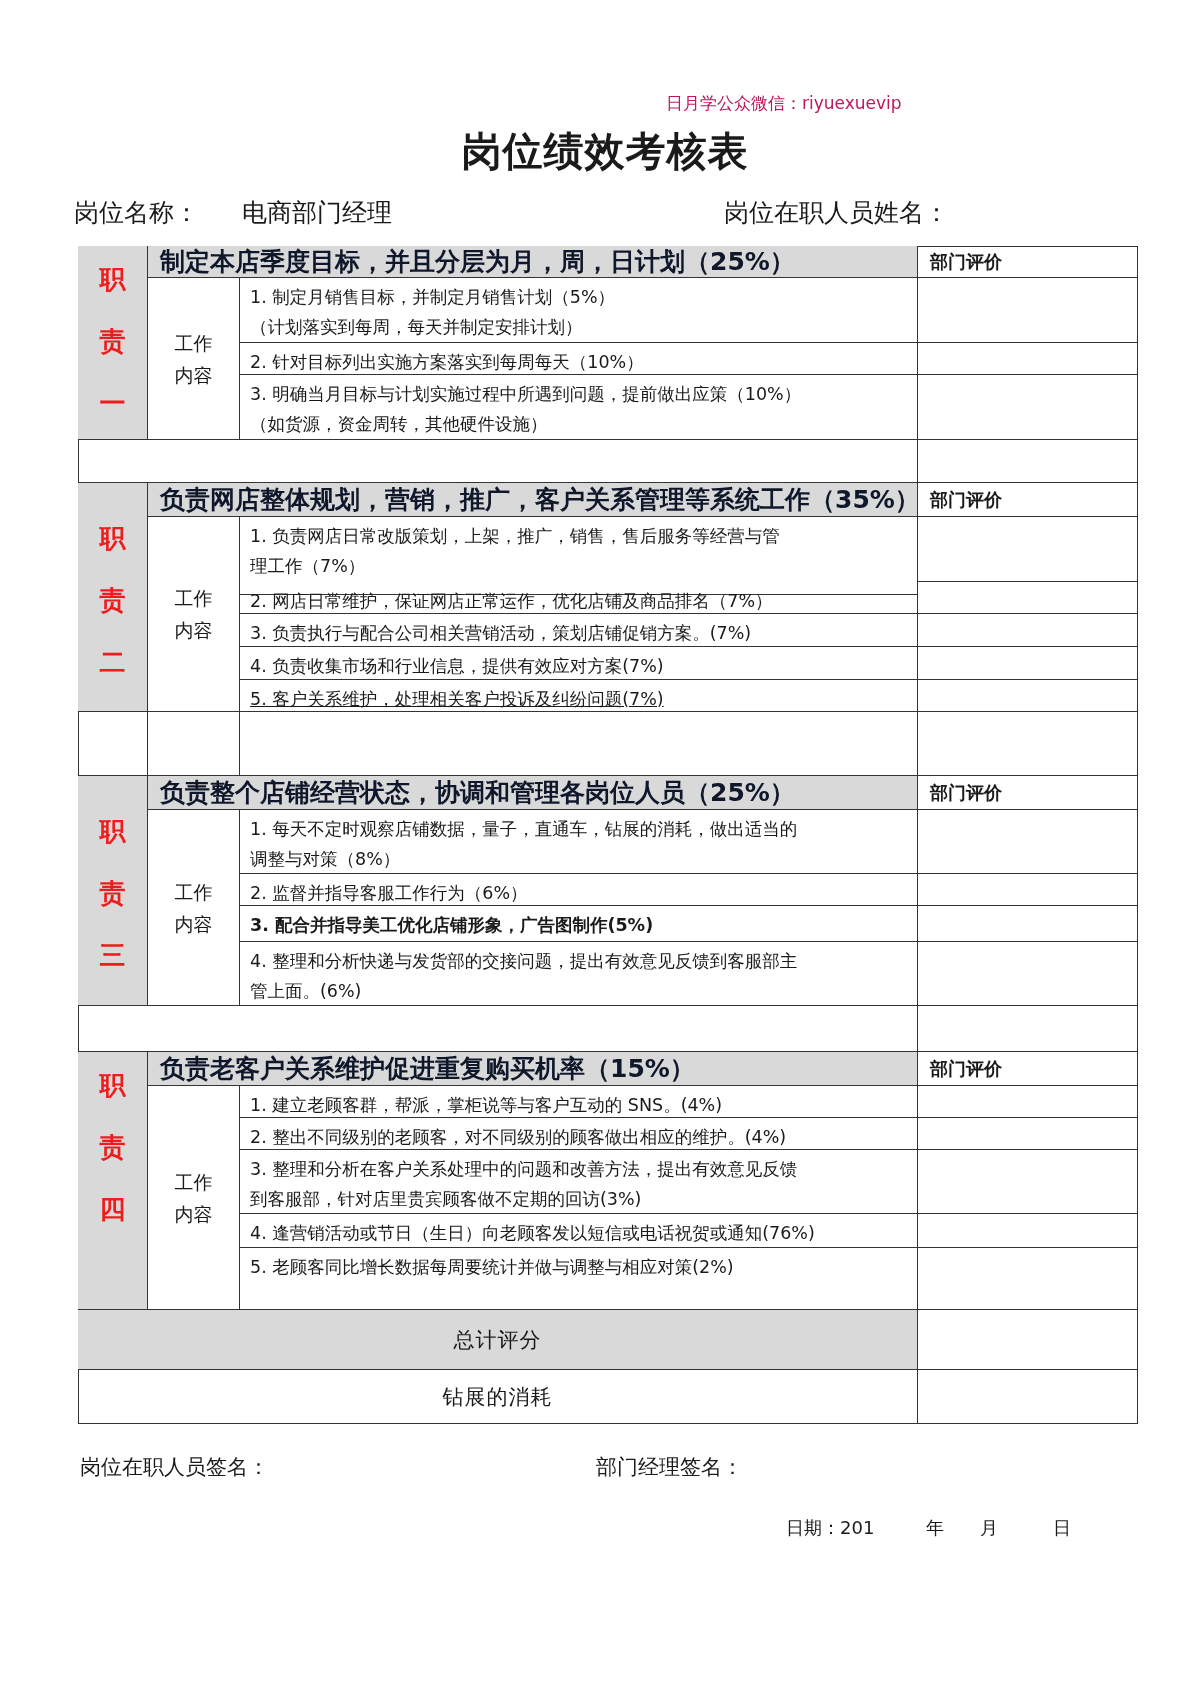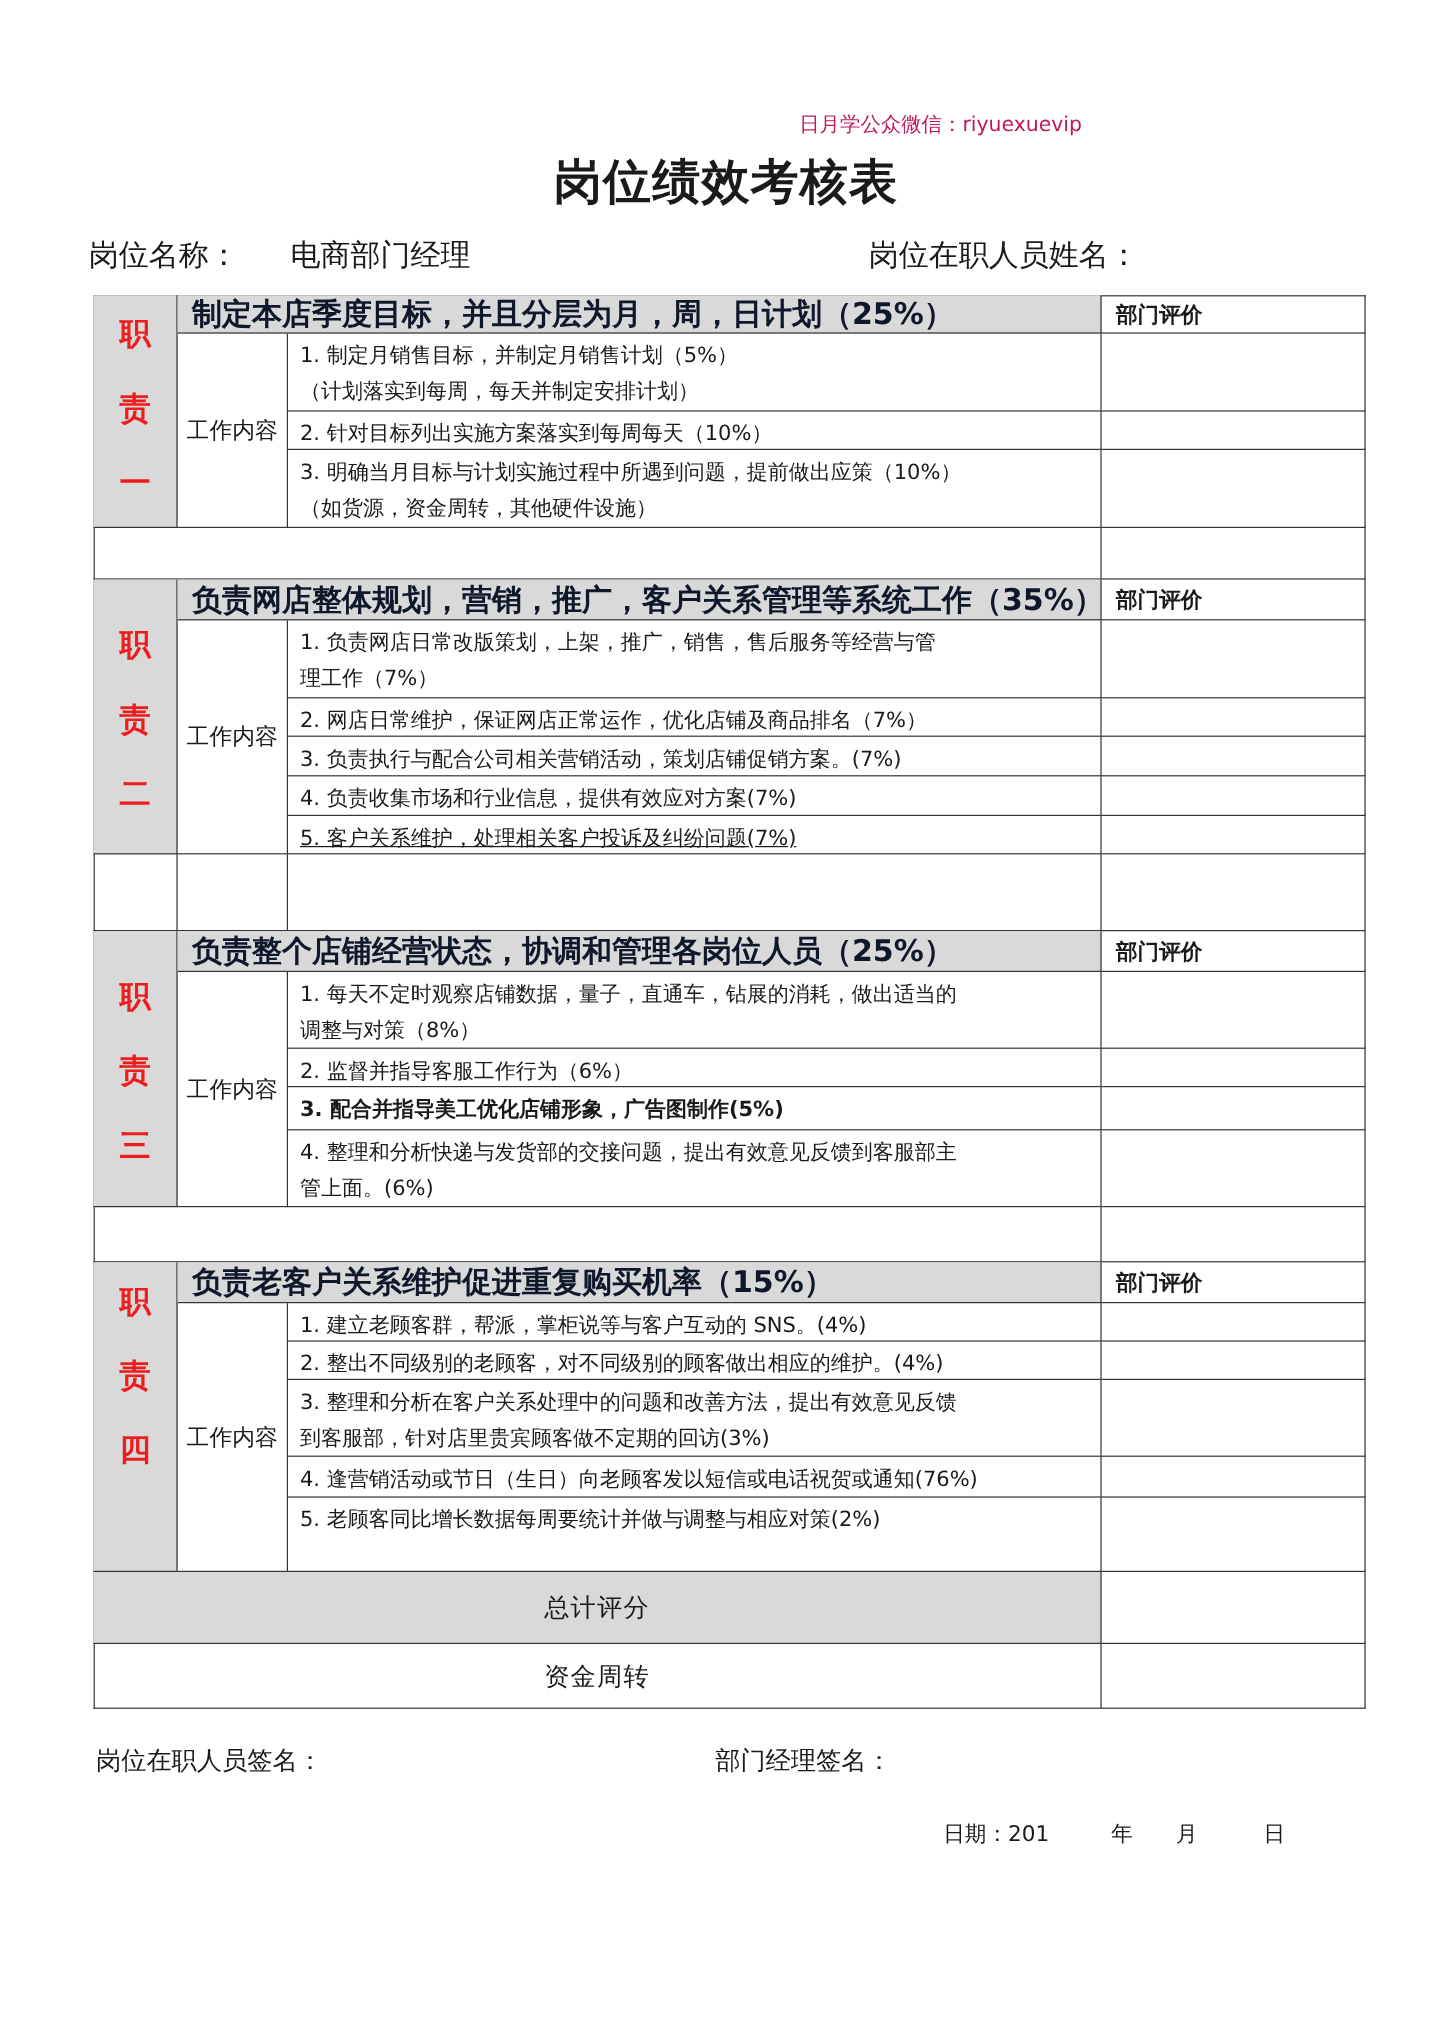--- a/index.html
+++ b/index.html
@@ -8,21 +8,21 @@
   .abs { position: absolute; }
   .watermark { left: 666px; top: 92px; font-size: 17px; color: #be185d; white-space: nowrap; }
   .title { left: 0; width: 1210px; top: 124px; text-align: center; font-size: 40px; font-weight: bold; letter-spacing: 1px; }
   .meta { top: 196px; font-size: 25px; white-space: nowrap; }
   .cell { position: absolute; box-sizing: border-box; border-right: 1.5px solid #333; border-bottom: 1.5px solid #333; }
   .gray { background: #d9d9d9; }
   .duty-head { color: #0f172a; font-weight: bold; font-size: 25px; padding-left: 12px; display: flex; align-items: center; white-space: nowrap; }
   .eval-head { font-weight: bold; font-size: 18px; padding-left: 12px; display: flex; align-items: center; }
   .duty-label { color: #ee1c1c; font-weight: bold; font-size: 26px; display: flex; flex-direction: column; align-items: center; }
   .duty-label span { display: block; height: 62px; line-height: 62px; }
-  .work-label { font-size: 19px; display: flex; flex-direction: row; align-items: center; justify-content: center; line-height: 32px; }
+  .work-label { font-size: 19px; display: flex; flex-direction: column; align-items: center; justify-content: center; line-height: 32px; }
   .item { font-size: 17.5px; padding: 4px 10px 0 10px; line-height: 30px; white-space: pre-line; }
   .summary { font-size: 21px; display: flex; align-items: center; justify-content: center; letter-spacing: 1px; }
   .sign { top: 1453px; font-size: 21px; white-space: nowrap; }
   .date-part { top: 1516px; font-size: 18px; white-space: nowrap; }
 </style>
 </head>
 <body>
 
 <div class="abs watermark">日月学公众微信：riyuexuevip</div>
 <div class="abs title">岗位绩效考核表</div>
@@ -59,21 +59,21 @@
   <span>职</span>
   <span>责</span>
   <span>二</span>
 </div>
 <div class="cell gray duty-head" style="left:148px; top:483px; width:770px; height:34px;">负责网店整体规划，营销，推广，客户关系管理等系统工作（35%）</div>
 <div class="cell eval-head" style="left:918px; top:483px; width:220px; height:34px;">部门评价</div>
 <div class="cell work-label" style="left:148px; top:517px; width:92px; height:195px;">
   <div>工作</div>
     <div>内容</div>
 </div>
-<div class="cell item" style="left:240px; top:517px; width:678px; height:65px;">1.  负责网店日常改版策划，上架，推广，销售，售后服务等经营与管
+<div class="cell item" style="left:240px; top:517px; width:678px; height:78px;">1.  负责网店日常改版策划，上架，推广，销售，售后服务等经营与管
 理工作（7%）</div>
 <div class="cell" style="left:918px; top:517px; width:220px; height:65px;"></div>
 <div class="cell item" style="left:240px; top:582px; width:678px; height:32px;">2.  网店日常维护，保证网店正常运作，优化店铺及商品排名（7%）</div>
 <div class="cell" style="left:918px; top:582px; width:220px; height:32px;"></div>
 <div class="cell item" style="left:240px; top:614px; width:678px; height:33px;">3.  负责执行与配合公司相关营销活动，策划店铺促销方案。(7%)</div>
 <div class="cell" style="left:918px; top:614px; width:220px; height:33px;"></div>
 <div class="cell item" style="left:240px; top:647px; width:678px; height:33px;">4.  负责收集市场和行业信息，提供有效应对方案(7%)</div>
 <div class="cell" style="left:918px; top:647px; width:220px; height:33px;"></div>
 <div class="cell item" style="left:240px; top:680px; width:678px; height:32px;text-decoration:underline;">5.  客户关系维护，处理相关客户投诉及纠纷问题(7%)</div>
 <div class="cell" style="left:918px; top:680px; width:220px; height:32px;"></div>
@@ -124,21 +124,21 @@
 <div class="cell item" style="left:240px; top:1150px; width:678px; height:64px;">3. 整理和分析在客户关系处理中的问题和改善方法，提出有效意见反馈
 到客服部，针对店里贵宾顾客做不定期的回访(3%)</div>
 <div class="cell" style="left:918px; top:1150px; width:220px; height:64px;"></div>
 <div class="cell item" style="left:240px; top:1214px; width:678px; height:34px;">4. 逢营销活动或节日（生日）向老顾客发以短信或电话祝贺或通知(76%)</div>
 <div class="cell" style="left:918px; top:1214px; width:220px; height:34px;"></div>
 <div class="cell item" style="left:240px; top:1248px; width:678px; height:62px;">5. 老顾客同比增长数据每周要统计并做与调整与相应对策(2%)</div>
 <div class="cell" style="left:918px; top:1248px; width:220px; height:62px;"></div>
 
 <div class="cell gray summary" style="left:78px; top:1310px; width:840px; height:60px;">总计评分</div>
 <div class="cell" style="left:918px; top:1310px; width:220px; height:60px;"></div>
-<div class="cell summary" style="left:78px; top:1370px; width:840px; height:54px;">资金周转</div>
+<div class="cell summary" style="left:78px; top:1370px; width:840px; height:54px;">钻展的消耗</div>
 <div class="cell" style="left:918px; top:1370px; width:220px; height:54px;"></div>
 
 <div class="abs sign" style="left:80px;">岗位在职人员签名：</div>
 <div class="abs sign" style="left:596px;">部门经理签名：</div>
 <div class="abs date-part" style="left:786px;">日期：201</div>
 <div class="abs date-part" style="left:926px;">年</div>
 <div class="abs date-part" style="left:980px;">月</div>
 <div class="abs date-part" style="left:1053px;">日</div>
 
 </body></html>

